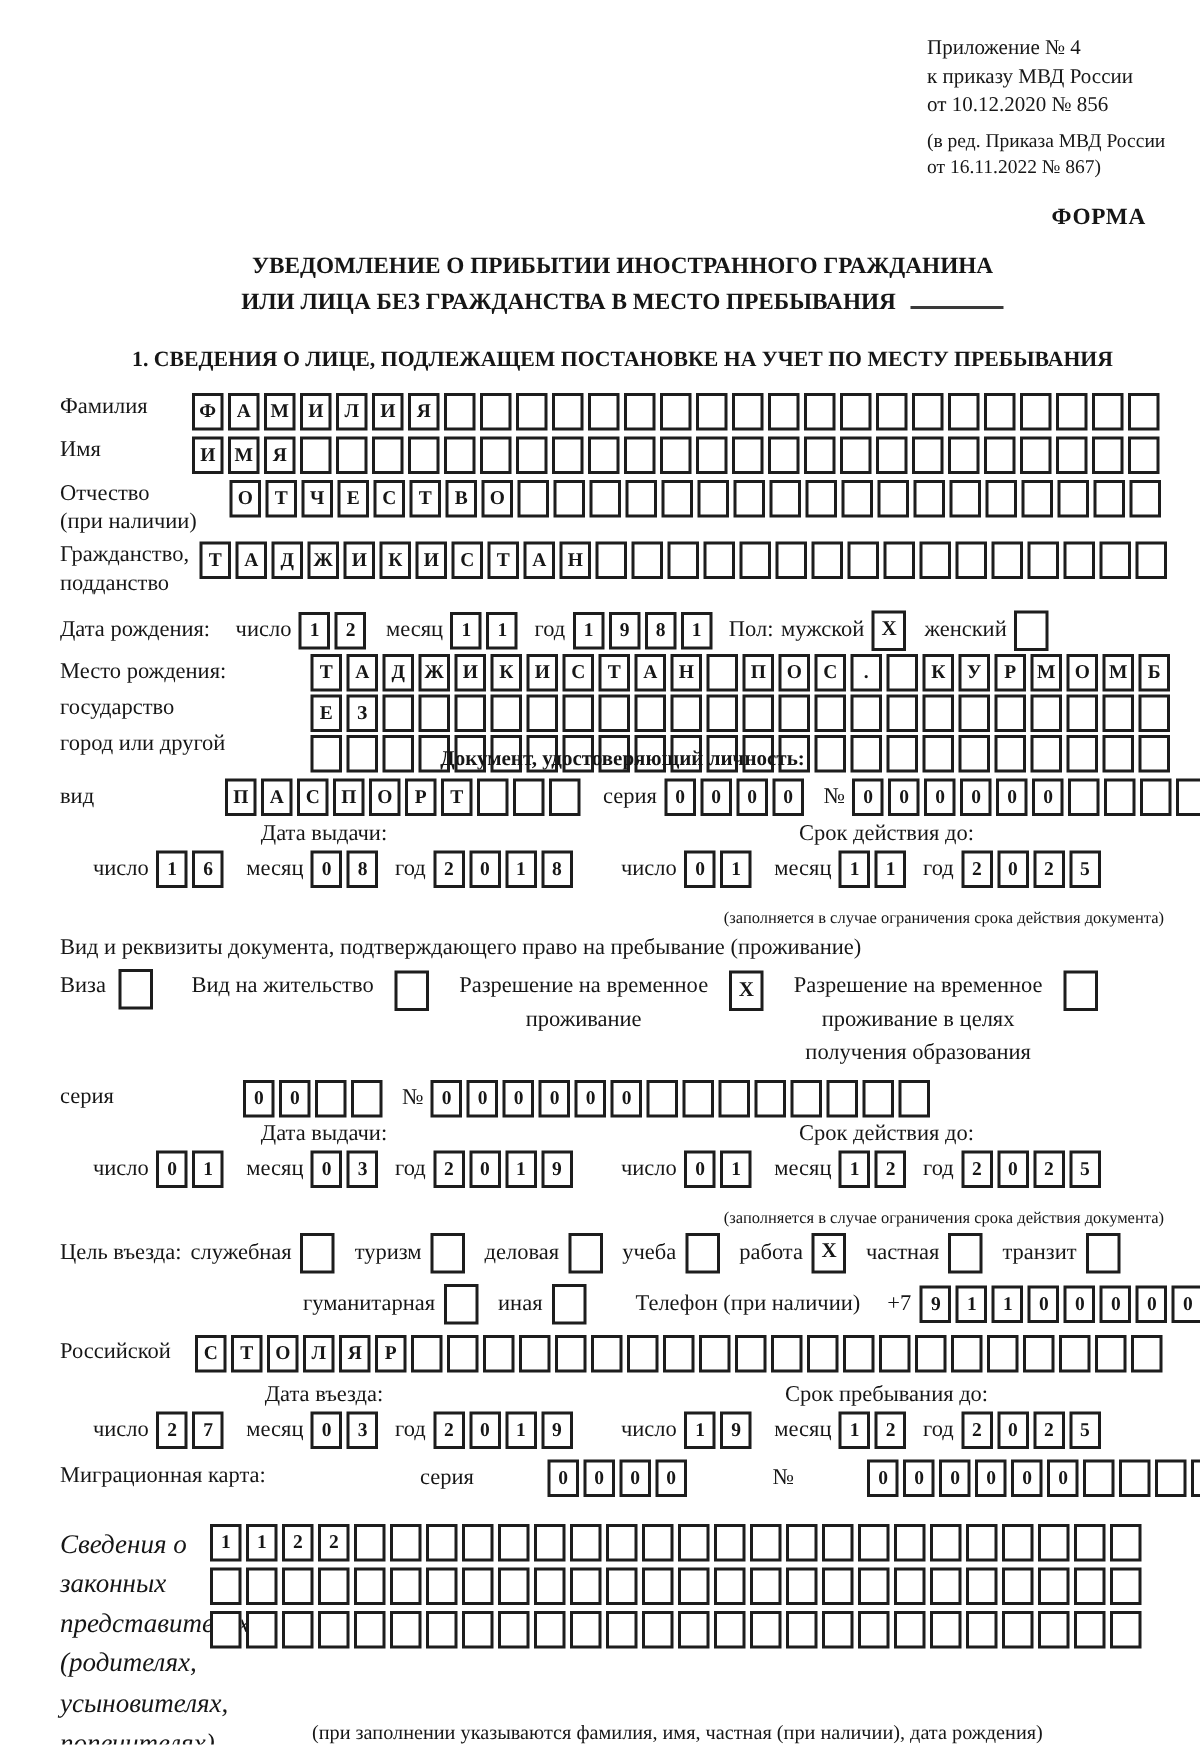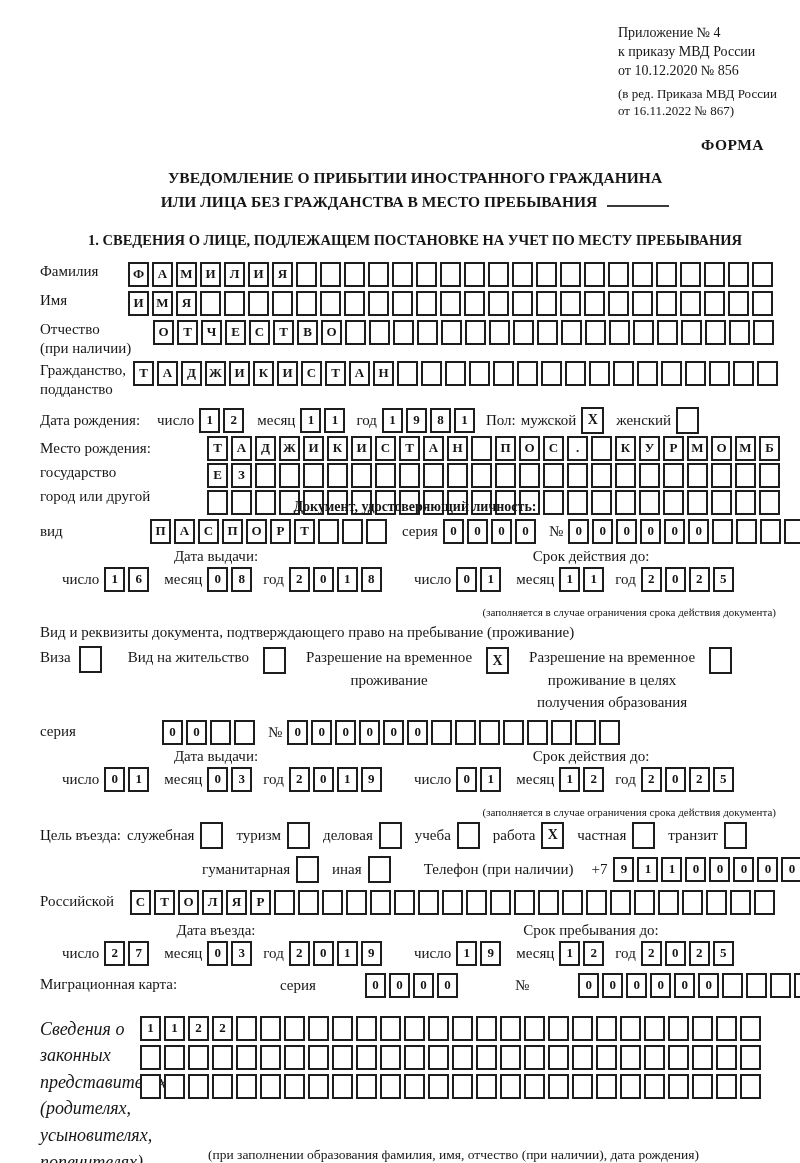--- a/index.html
+++ b/index.html
@@ -789,15 +789,15 @@
           <span class="cell"></span>
           <span class="cell"></span>
           <span class="cell"></span>
           <span class="cell"></span>
           <span class="cell"></span>
           <span class="cell"></span>
           <span class="cell"></span>
         </span>
     </div>
   </div>
-  <div class="rep-note">(при заполнении образования фамилия, имя, отчество (при наличии), дата рождения)</div>
+  <div class="rep-note">(при заполнении указываются фамилия, имя, частная (при наличии), дата рождения)</div>
 
 </div>
 
 </body></html>

